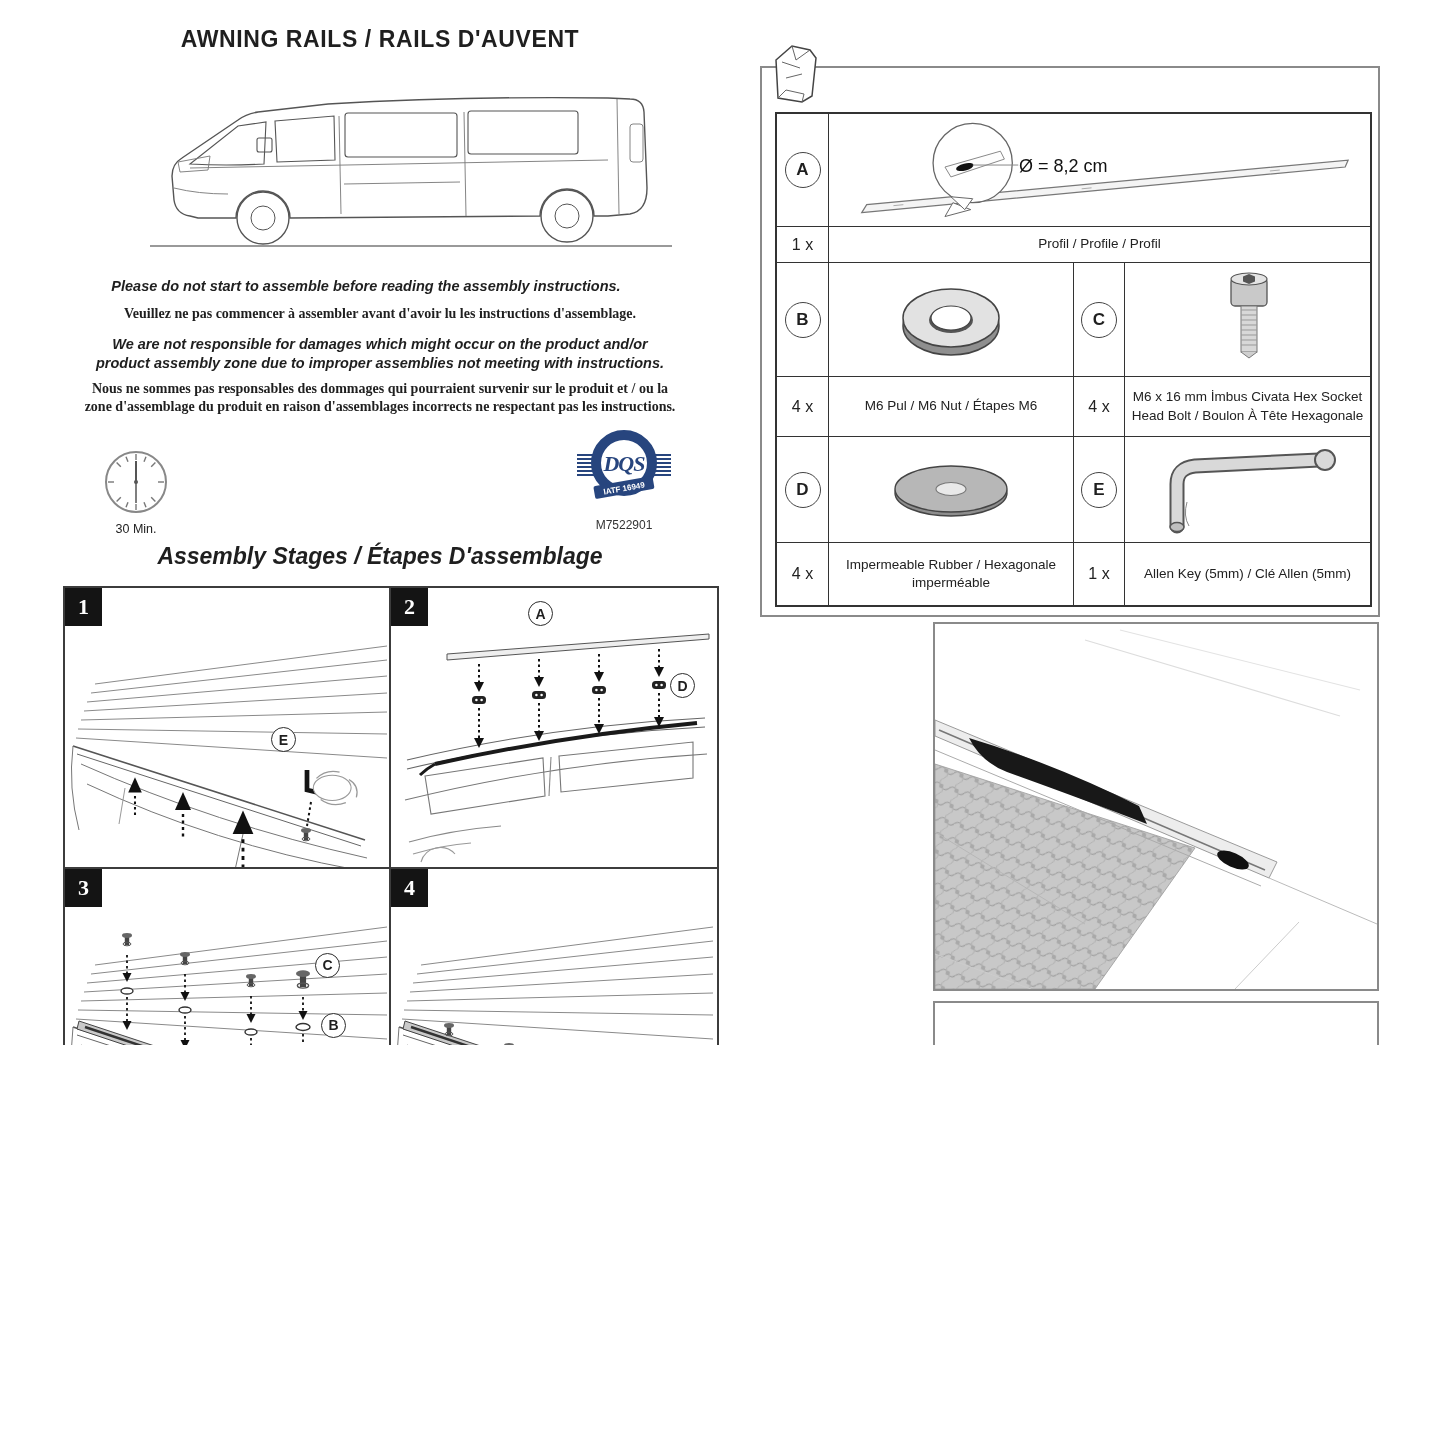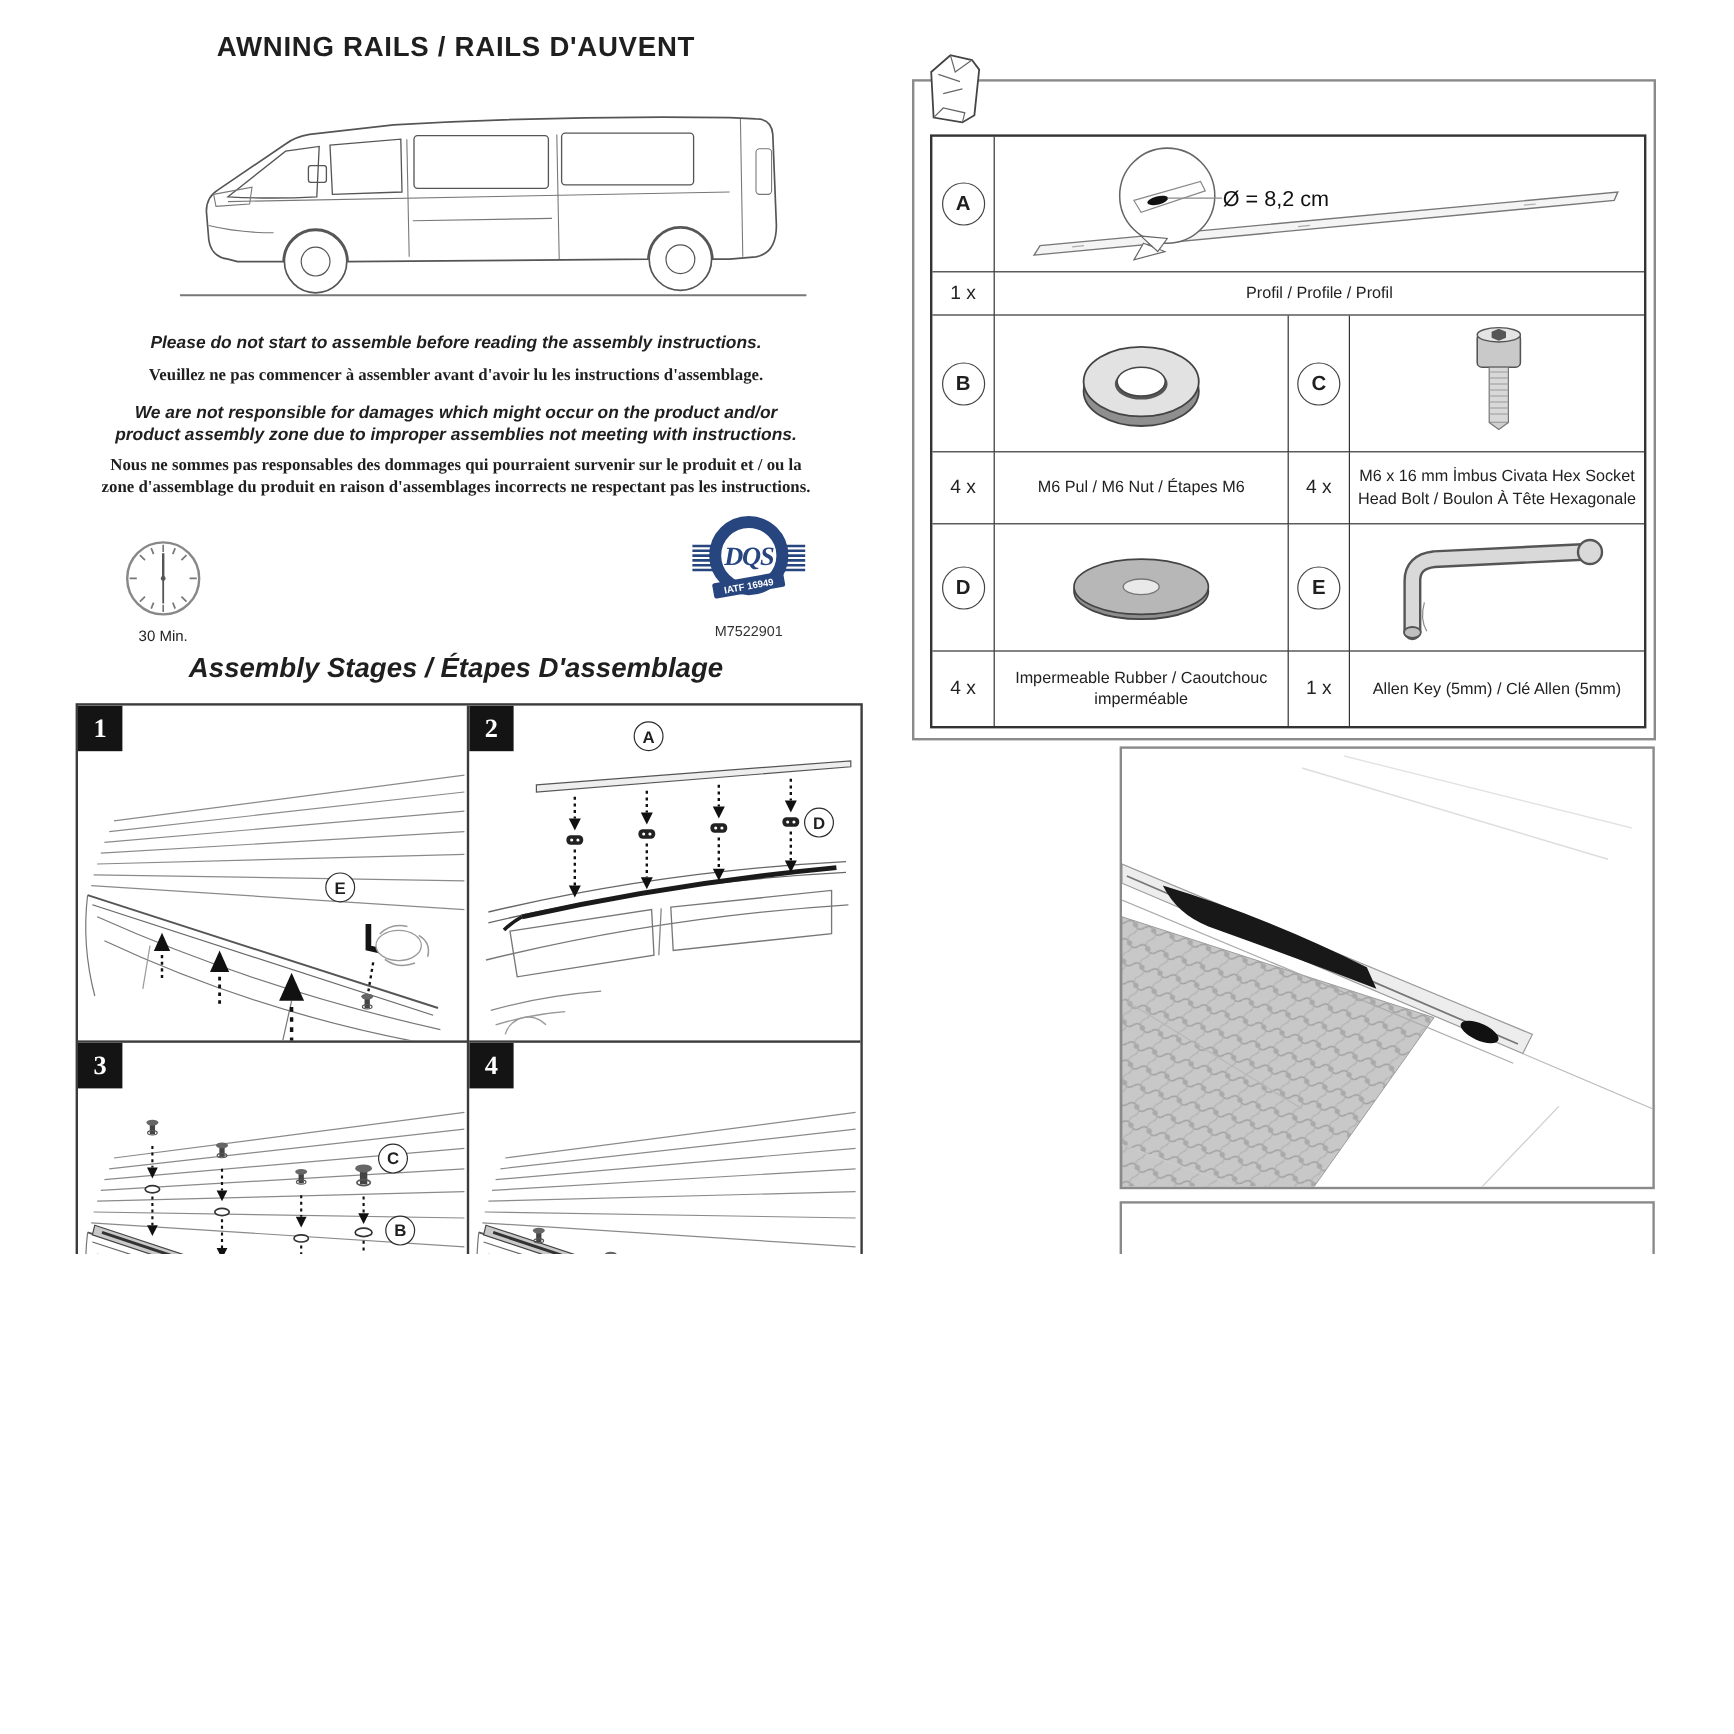--- a/index.html
+++ b/index.html
@@ -5,21 +5,21 @@
   html,body{margin:0;padding:0;background:#ffffff;}
   body{width:1445px;height:1445px;font-family:"Liberation Sans",sans-serif;color:#1f1f1f;}
   #root{position:relative;width:1445px;height:1045px;overflow:hidden;background:#fff;}
   .abs{position:absolute;}
 
   
   #left-title{left:40px;top:26px;width:680px;text-align:center;font-size:23px;font-weight:bold;letter-spacing:.6px;}
   #van-hero{left:138px;top:66px;}
   .note-en{font-style:italic;font-weight:bold;font-size:14.5px;text-align:center;line-height:1.3;}
   .note-fr{font-family:"Liberation Serif",serif;font-weight:bold;font-size:14px;text-align:center;line-height:1.25;}
-  #note-en-1{left:75px;top:277px;width:610px;}
+  #note-en-1{left:61px;top:277px;width:610px;}
   #note-fr-1{left:60px;top:305px;width:640px;}
   #note-en-2{left:90px;top:335px;width:580px;}
   #note-fr-2{left:78px;top:380px;width:604px;}
   #clock-wrap{left:100px;top:448px;width:72px;text-align:center;}
   #clock-label{font-size:12.5px;margin-top:2px;color:#222;}
   #dqs-wrap{left:576px;top:422px;width:96px;text-align:center;}
   #dqs-code{font-size:12px;color:#333;margin-top:4px;}
   #assembly-title{left:40px;top:543px;width:680px;text-align:center;font-size:23px;font-weight:bold;font-style:italic;}
 
   #stage-grid{left:63px;top:586px;width:656px;height:846px;display:grid;
@@ -424,21 +424,21 @@
       <svg width="210" height="96" viewBox="0 0 210 96">
         <path d="M34,84 L34,42 Q34,26 52,24 L176,18" fill="none" stroke="#555" stroke-width="15" stroke-linecap="round" stroke-linejoin="round"></path>
         <path d="M34,84 L34,42 Q34,26 52,24 L176,18" fill="none" stroke="#d9d9d9" stroke-width="11" stroke-linecap="round" stroke-linejoin="round"></path>
         <circle cx="182" cy="18" r="10" fill="#d9d9d9" stroke="#555" stroke-width="2"></circle>
         <ellipse cx="34" cy="85" rx="7" ry="4.5" fill="#bfbfbf" stroke="#555" stroke-width="1.5"></ellipse>
         <path d="M44,60 q-4,14 2,24" fill="none" stroke="#888" stroke-width="1"></path>
       </svg>
     </div>
 
     <div class="pcell bot pqty">4 x</div>
-    <div class="pcell bot pname">Impermeable Rubber / Caoutchouc imperméable</div>
+    <div class="pcell bot pname">Impermeable Rubber / Hexagonale imperméable</div>
     <div class="pcell bot pqty">1 x</div>
     <div class="pcell bot last pname">Allen Key (5mm) / Clé Allen (5mm)</div>
   </div>
 
   <div class="abs" id="photo-box">
     <svg width="442" height="365" viewBox="0 0 442 365">
       <defs>
         <pattern id="pat1" width="16" height="16" patternUnits="userSpaceOnUse" patternTransform="rotate(18)">
           <rect width="16" height="16" fill="#c8c8c8"></rect>
           <path d="M0,8 q4,-5 8,0 q4,5 8,0" stroke="#9f9f9f" fill="none" stroke-width="1.2"></path>

